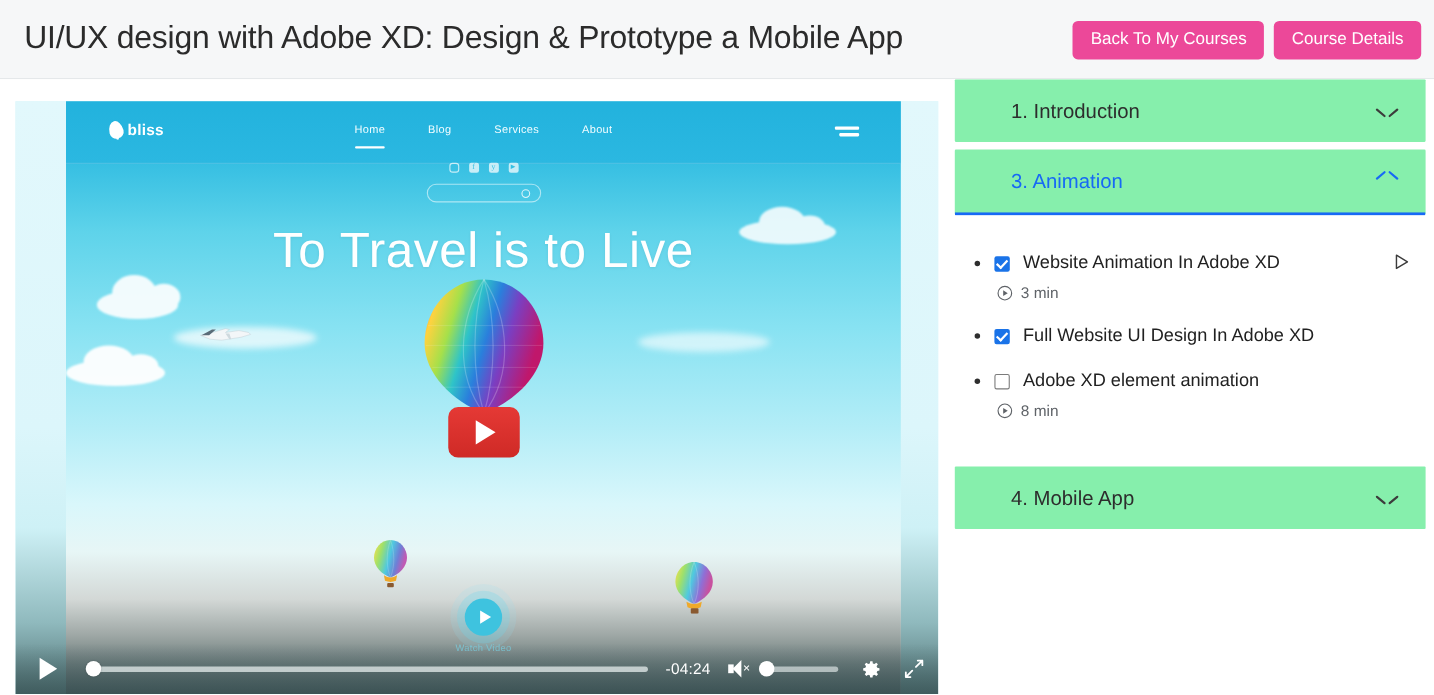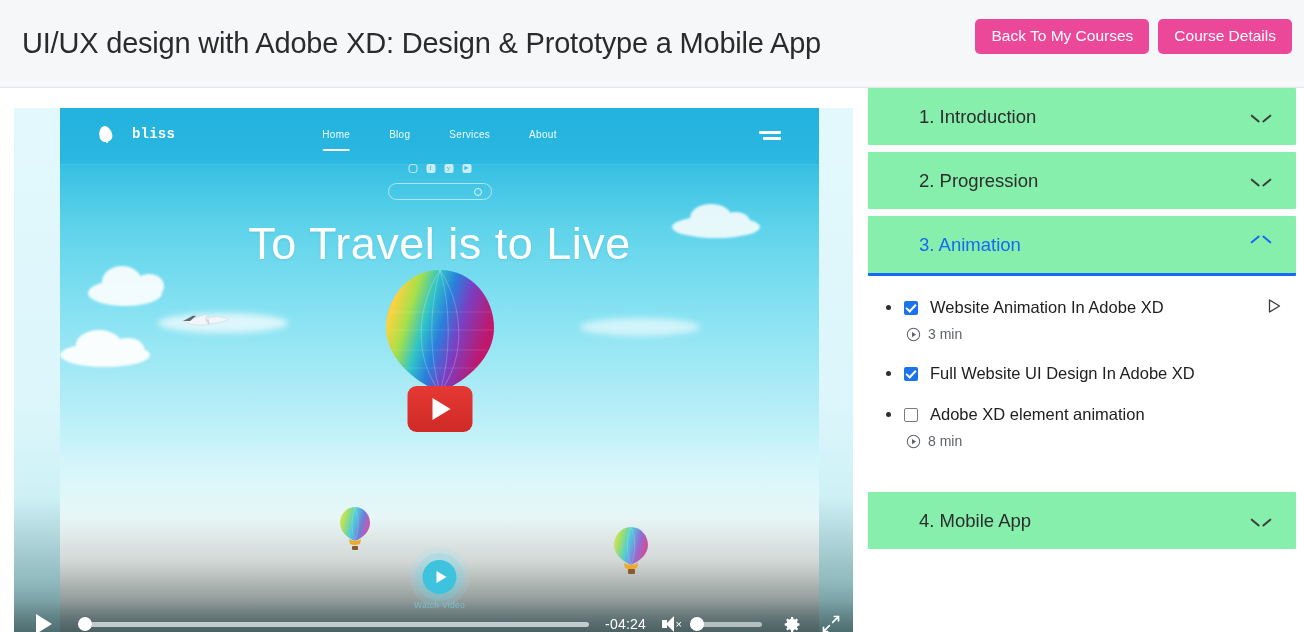--- a/index.html
+++ b/index.html
@@ -6,21 +6,21 @@
   html, body {
     width: 1304px; height: 632px;
     background: #ffffff;
     font-family: "Liberation Sans", sans-serif;
     overflow: hidden;
   }
 
   
   .app-header {
     position: relative;
-    width: 1304px; height: 88px;
+    width: 1304px; height: 72px;
     background: #f6f7f8;
     border-bottom: 1px solid #e4e6e8;
     display: flex; align-items: center;
   }
   .page-title {
     margin-left: 22px;
     font-size: 29px;
     font-weight: 400;
     color: #2b2b2b;
     letter-spacing: -0.2px;
@@ -82,26 +82,25 @@
 
   
   .mocknav {
     position: absolute; left: 0; top: 0;
     width: 100%; height: 57px;
     background: linear-gradient(to bottom, #22b2dd 0%, #2bb8e1 100%);
     border-bottom: 1px solid rgba(255,255,255,0.18);
   }
   .brand {
     position: absolute; left: 39px; top: 18px;
-    display: flex; align-items: flex-end; gap: 20px;
+    display: flex; align-items: flex-end; gap: 4px;
     color: #ffffff;
     font-size: 14px;
     font-weight: bold;
     letter-spacing: 0.2px;
-    font-family: Liberation Mono, monospace;
   }
   .brand-mark {
     width: 13px; height: 16px;
     background: #ffffff;
     border-radius: 50% 50% 48% 48% / 62% 62% 38% 38%;
     position: relative;
     transform: rotate(-14deg);
   }
   .brand-mark:after {
     content: ""; position: absolute;
@@ -387,21 +386,21 @@
   .chev:before, .chev:after {
     content: ""; position: absolute; top: 3px;
     width: 11px; height: 2px; background: #3c3c3c; border-radius: 1px;
   }
   .chev:before { left: 0; transform: rotate(40deg); transform-origin: left center; }
   .chev:after  { right: 0; transform: rotate(-40deg); transform-origin: right center; }
   .chev.up:before { transform: rotate(-40deg); }
   .chev.up:after  { transform: rotate(40deg); }
   .chev.blue:before, .chev.blue:after { background: #1769f5; }
 
-  .acc-body { padding: 22px 0 14px 0; }
+  .acc-body { padding: 22px 0 14px 0; margin-top: 12px; }
   .lesson {
     position: relative;
     padding: 0 28px 0 36px;
     margin-bottom: 22px;
   }
   .lesson-row {
     display: flex; align-items: center;
     position: relative;
   }
   .bullet {
@@ -624,26 +623,20 @@
 
   <div class="sidebar">
 
     <div class="acc">
       <div class="acc-head">
         <span class="acc-title">1. Introduction</span>
         <span class="chev"></span>
       </div>
     </div>
 
-    <div class="acc">
-      <div class="acc-head">
-        <span class="acc-title">2. Progression</span>
-        <span class="chev"></span>
-      </div>
-    </div>
 
     <div class="acc open">
       <div class="acc-head">
         <span class="acc-title">3. Animation</span>
         <span class="chev up blue"></span>
       </div>
 
       <div class="acc-body">
 
         <div class="lesson">

